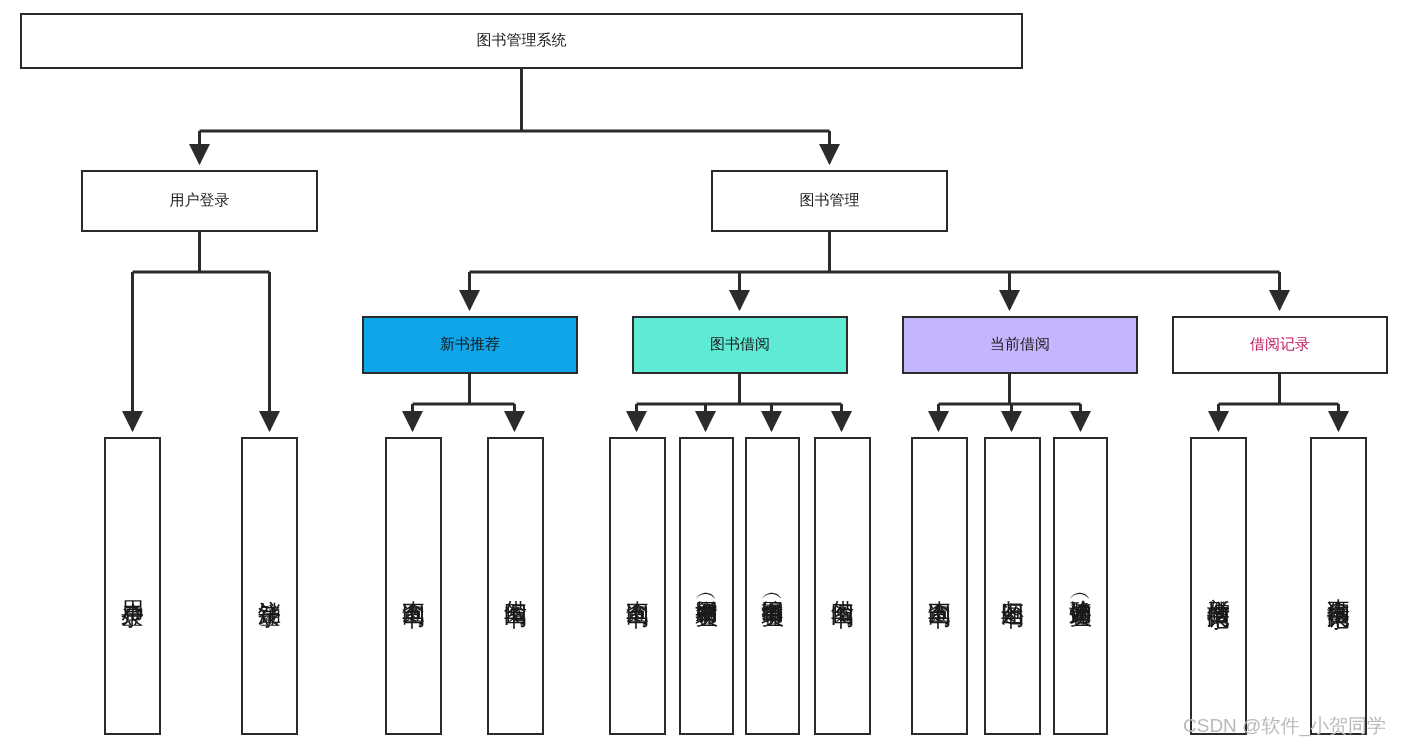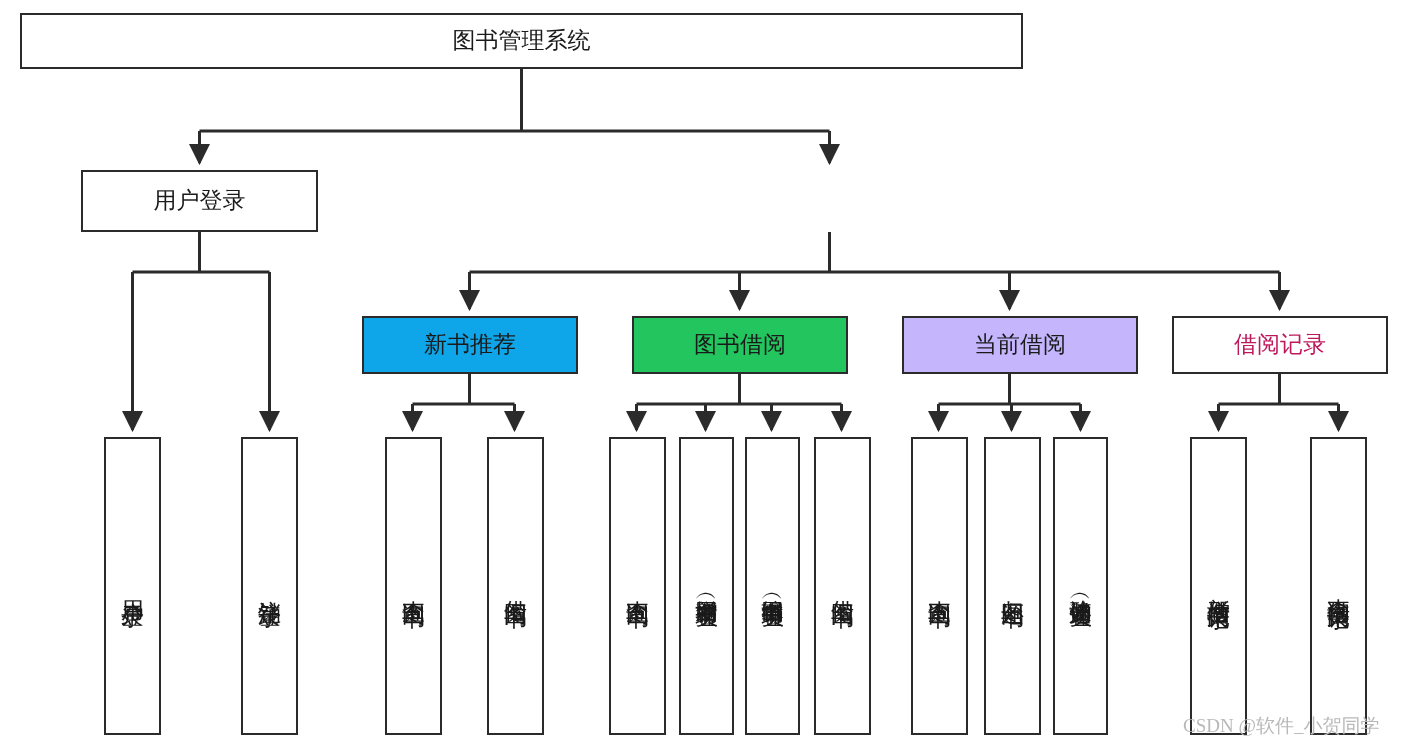--- a/index.html
+++ b/index.html
@@ -34,21 +34,21 @@
     justify-content: center;
     color: #1a1a1a;
   }
   .node .label {
     display: block;
     text-align: center;
     line-height: 1.18;
     white-space: nowrap;
   }
   .node.horiz .label {
-    font-size: 23px;
+    font-size: 15px;
   }
   .node.vert {
     align-items: flex-start;
     justify-content: center;
     padding-top: 4px;
   }
   .node.vert .label {
     writing-mode: vertical-rl;
     text-orientation: upright;
     font-size: 23px;
@@ -63,21 +63,21 @@
     align-items: center;
     padding-top: 0;
   }
   .watermark {
     position: absolute;
     left: 1183px;
     top: 713px;
     font-size: 19px;
     color: #b9b9b9;
     white-space: nowrap;
-    font-family: Liberation Serif, serif;
+    font-family: Liberation Sans, sans-serif;
   }
 </style>
 </head>
 <body>
 
 <div id="canvas">
 
   <svg id="edges" viewBox="0 0 1405 747" width="1405" height="747" xmlns="http://www.w3.org/2000/svg">
     <defs>
       <marker id="arrow" viewBox="0 0 10 10" refX="9" refY="5" markerWidth="7" markerHeight="7" orient="auto-start-reverse">
@@ -131,25 +131,28 @@
     </g>
   </svg>
 
   <div class="node horiz" id="node-root" style="left: 20px; top: 13px; width: 1003px; height: 56px; border-color: rgb(43, 43, 43); background: rgb(255, 255, 255); color: rgb(26, 26, 26);">
     <span class="label">图书管理系统</span>
   </div>
 
   <div class="node horiz" id="node-l2-0" style="left: 81px; top: 170px; width: 237px; height: 62px; border-color: rgb(43, 43, 43); background: rgb(255, 255, 255); color: rgb(26, 26, 26);">
     <span class="label">用户登录</span>
   </div>
+  <div class="node horiz" id="node-l2-1" style="left: 711px; top: 170px; width: 237px; height: 62px; border-color: rgb(43, 43, 43); background: rgb(255, 255, 255); color: rgb(26, 26, 26);">
+    <span class="label">图书管理</span>
+  </div>
 
   <div class="node horiz" id="node-l3-0" style="left: 362px; top: 316px; width: 216px; height: 58px; border-color: rgb(43, 43, 43); background: #0ea5e9; color: rgb(26, 26, 26);">
     <span class="label">新书推荐</span>
   </div>
-  <div class="node horiz" id="node-l3-1" style="left: 632px; top: 316px; width: 216px; height: 58px; border-color: rgb(43, 43, 43); background: #22c55e; color: rgb(26, 26, 26);">
+  <div class="node horiz" id="node-l3-1" style="left: 632px; top: 316px; width: 216px; height: 58px; border-color: rgb(43, 43, 43); background: #5eead4; color: rgb(26, 26, 26);">
     <span class="label">图书借阅</span>
   </div>
   <div class="node horiz" id="node-l3-2" style="left: 902px; top: 316px; width: 236px; height: 58px; border-color: rgb(43, 43, 43); background: #c4b5fd; color: rgb(26, 26, 26);">
     <span class="label">当前借阅</span>
   </div>
   <div class="node horiz" id="node-l3-3" style="left: 1172px; top: 316px; width: 216px; height: 58px; border-color: rgb(43, 43, 43); background: rgb(255, 255, 255); color: #be185d;">
     <span class="label">借阅记录</span>
   </div>
 
   <div class="node vert center" id="node-leaf-0" style="left: 104px; top: 437px; width: 57px; height: 298px; border-color: rgb(43, 43, 43); background: rgb(255, 255, 255); color: rgb(26, 26, 26);">

